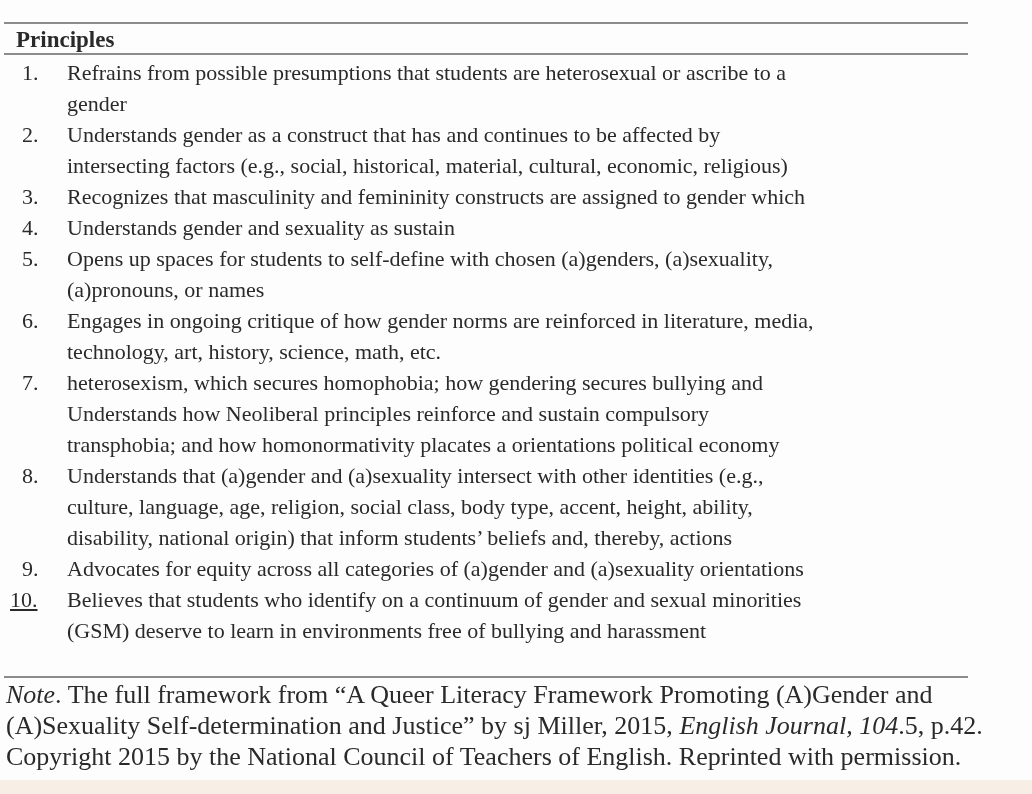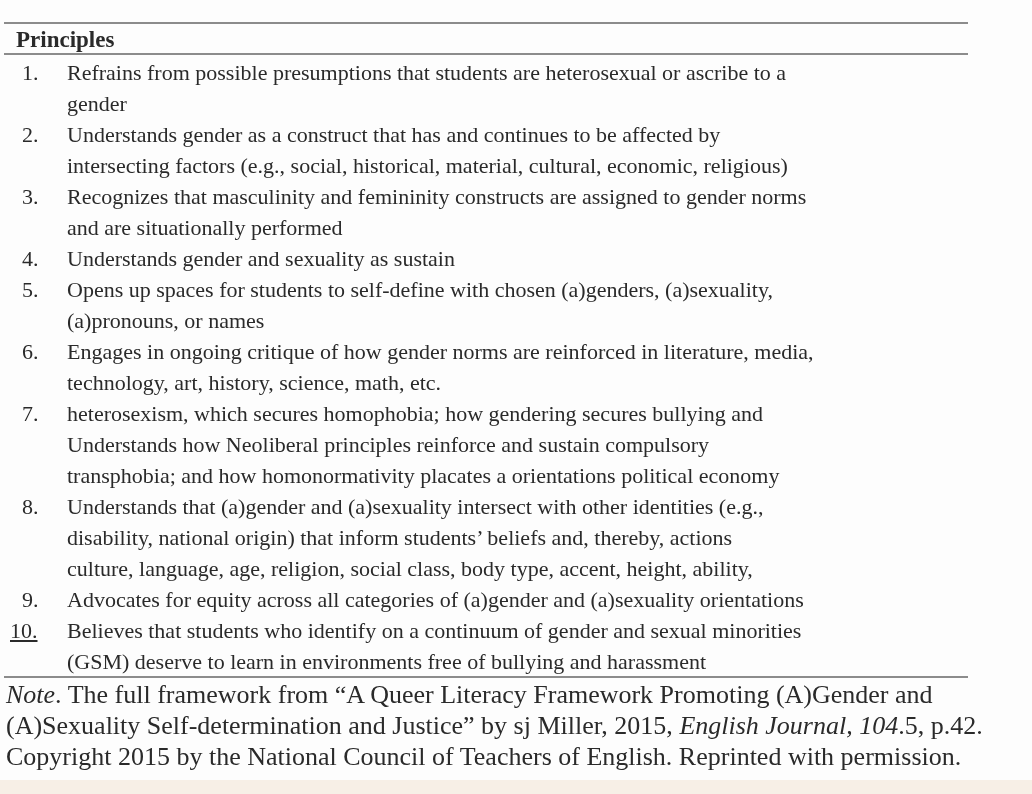--- a/index.html
+++ b/index.html
@@ -45,22 +45,21 @@
       <span class="text">Refrains from possible presumptions that students are heterosexual or ascribe to a</span>
       <span class="text">gender</span>
     </div>
     <div class="item">
       <span class="num">2.</span>
       <span class="text">Understands gender as a construct that has and continues to be affected by</span>
       <span class="text">intersecting factors (e.g., social, historical, material, cultural, economic, religious)</span>
     </div>
     <div class="item">
       <span class="num">3.</span>
-      <span class="text">Recognizes that masculinity and femininity constructs are assigned to gender norms</span>
-      <span class="text">and are situationally performed</span>
+      <span class="text">Recognizes that masculinity and femininity constructs are assigned to gender which</span>
     </div>
     <div class="item">
       <span class="num">4.</span>
       <span class="text">Understands gender and sexuality as sustain</span>
     </div>
     <div class="item">
       <span class="num">5.</span>
       <span class="text">Opens up spaces for students to self-define with chosen (a)genders, (a)sexuality,</span>
       <span class="text">(a)pronouns, or names</span>
     </div>
@@ -71,22 +70,22 @@
     </div>
     <div class="item">
       <span class="num">7.</span>
       <span class="text">heterosexism, which secures homophobia; how gendering secures bullying and</span>
       <span class="text">Understands how Neoliberal principles reinforce and sustain compulsory</span>
       <span class="text">transphobia; and how homonormativity placates a orientations political economy</span>
     </div>
     <div class="item">
       <span class="num">8.</span>
       <span class="text">Understands that (a)gender and (a)sexuality intersect with other identities (e.g.,</span>
+      <span class="text">culture, language, age, religion, social class, body type, accent, height, ability,</span>
       <span class="text">disability, national origin) that inform students’ beliefs and, thereby, actions</span>
-      <span class="text">culture, language, age, religion, social class, body type, accent, height, ability,</span>
     </div>
     <div class="item">
       <span class="num">9.</span>
       <span class="text">Advocates for equity across all categories of (a)gender and (a)sexuality orientations</span>
     </div>
     <div class="item">
       <span class="num wide">10.</span>
       <span class="text">Believes that students who identify on a continuum of gender and sexual minorities</span>
       <span class="text">(GSM) deserve to learn in environments free of bullying and harassment</span>
     </div>

